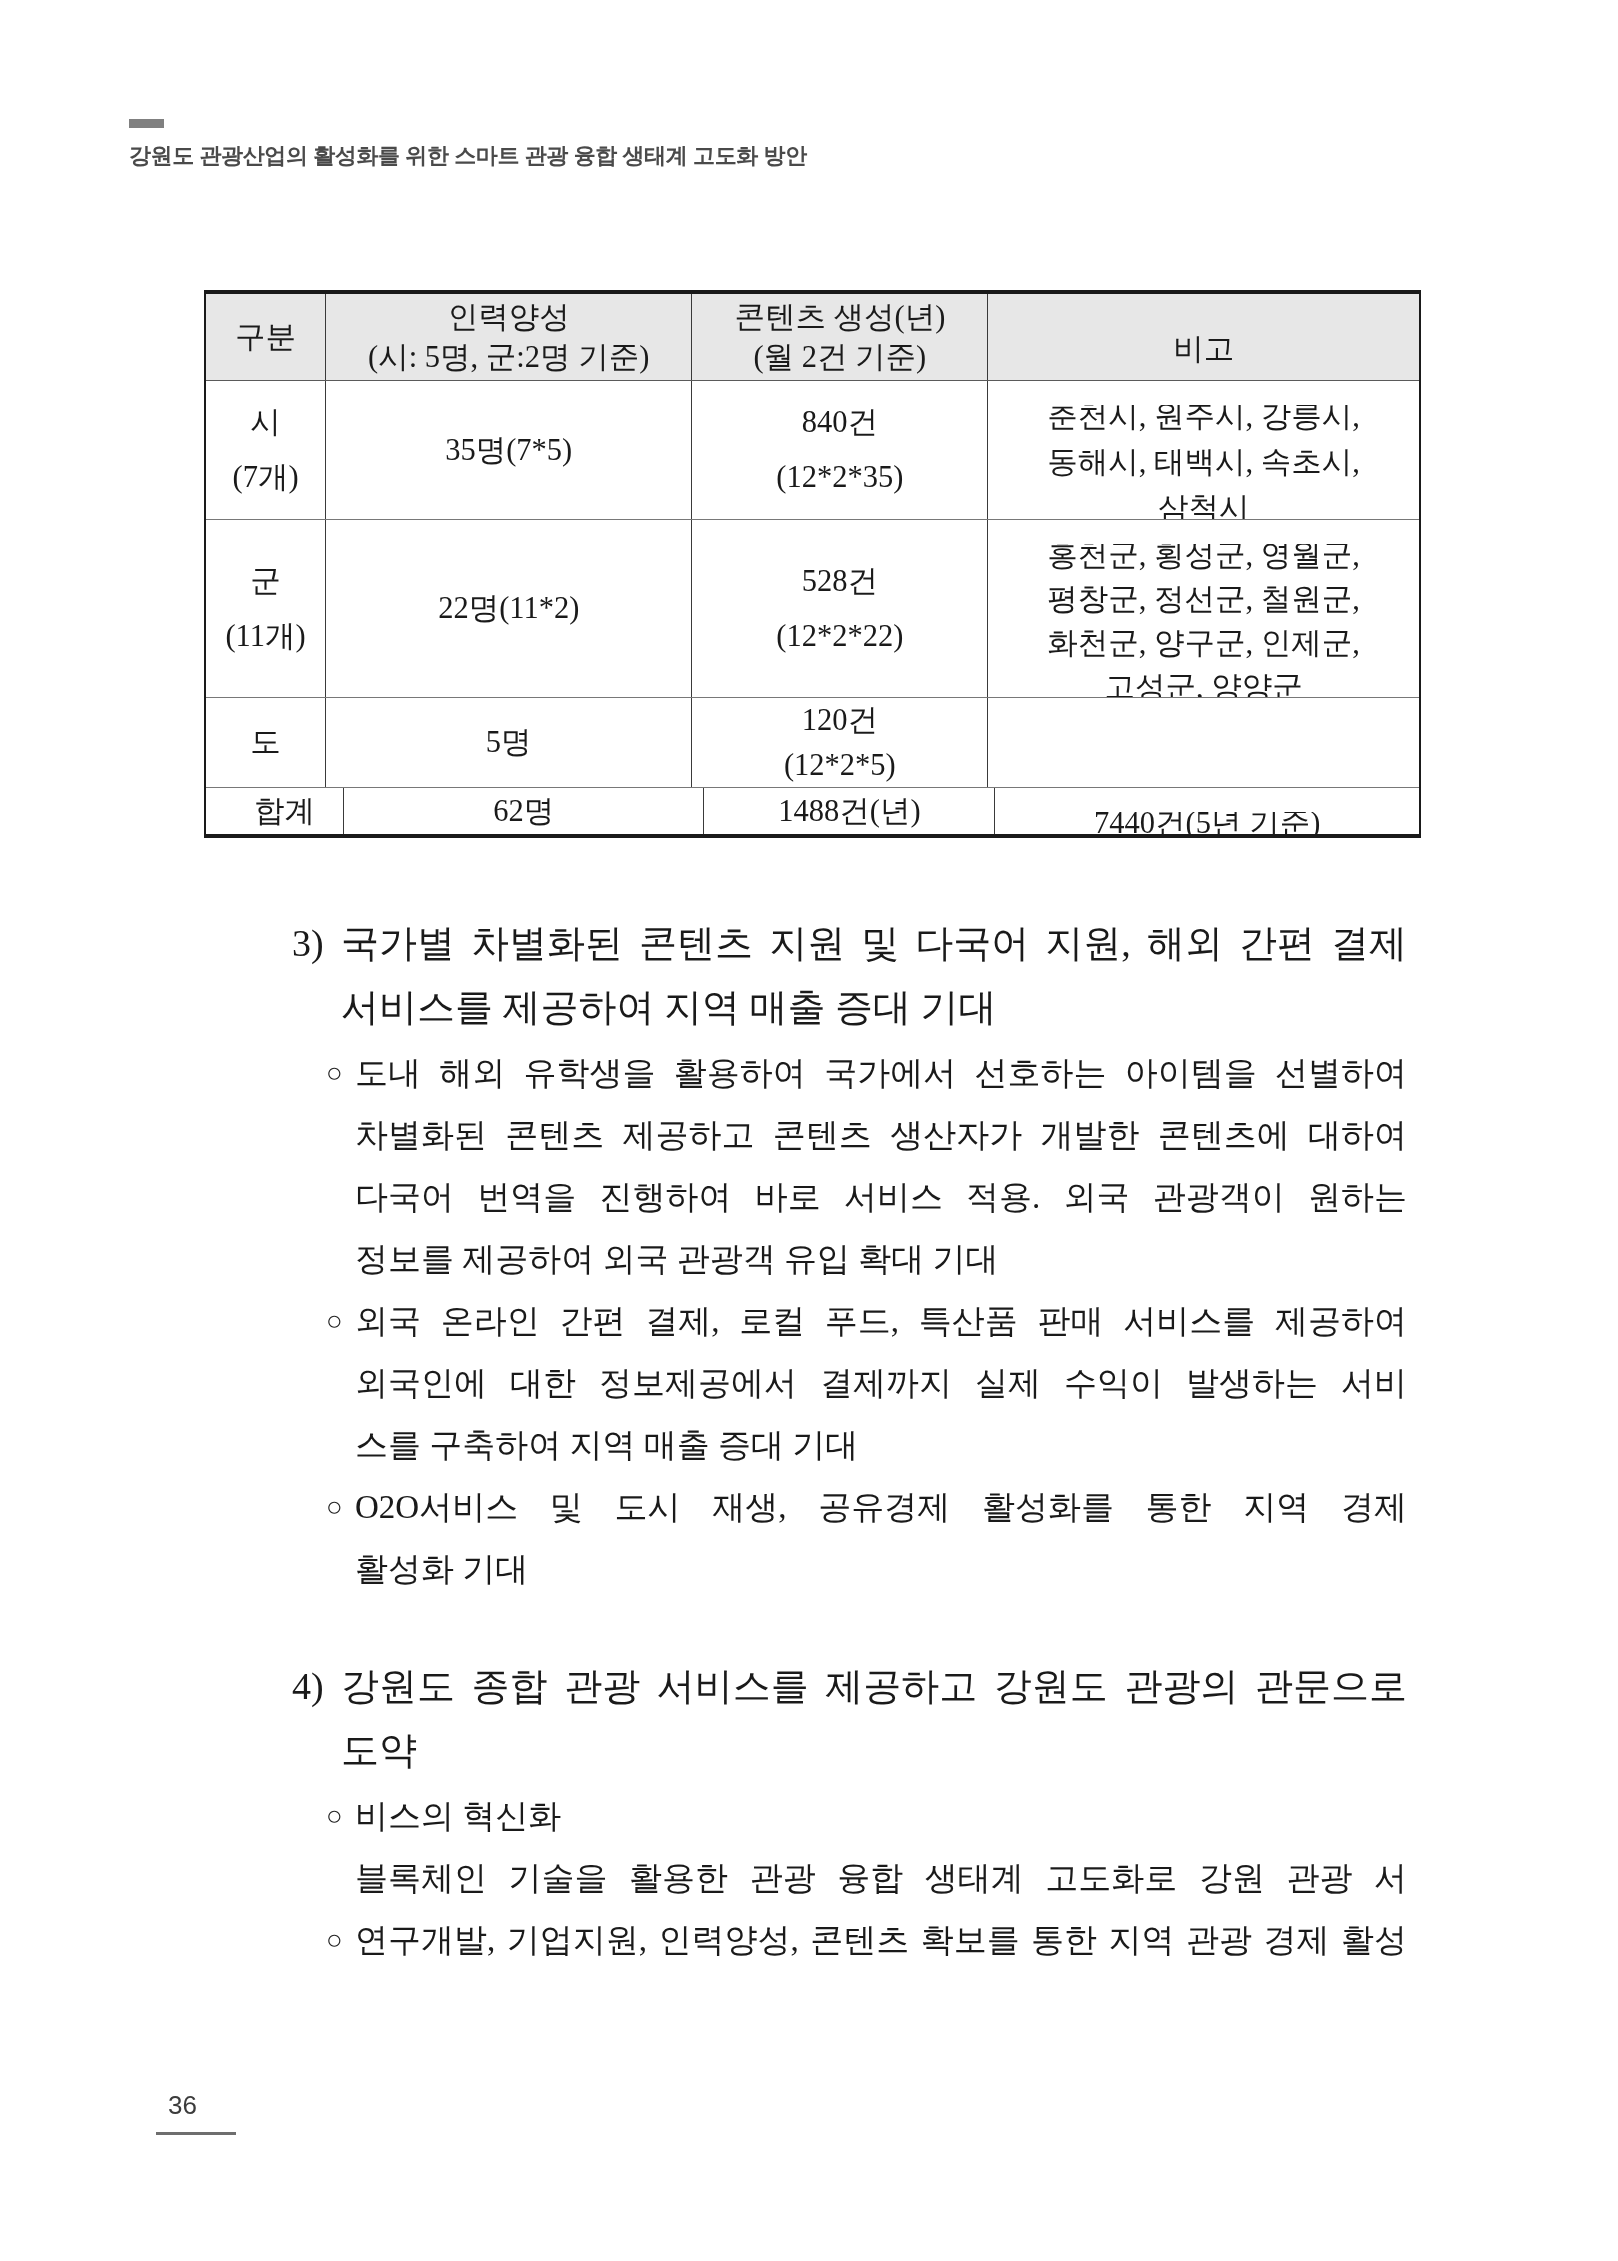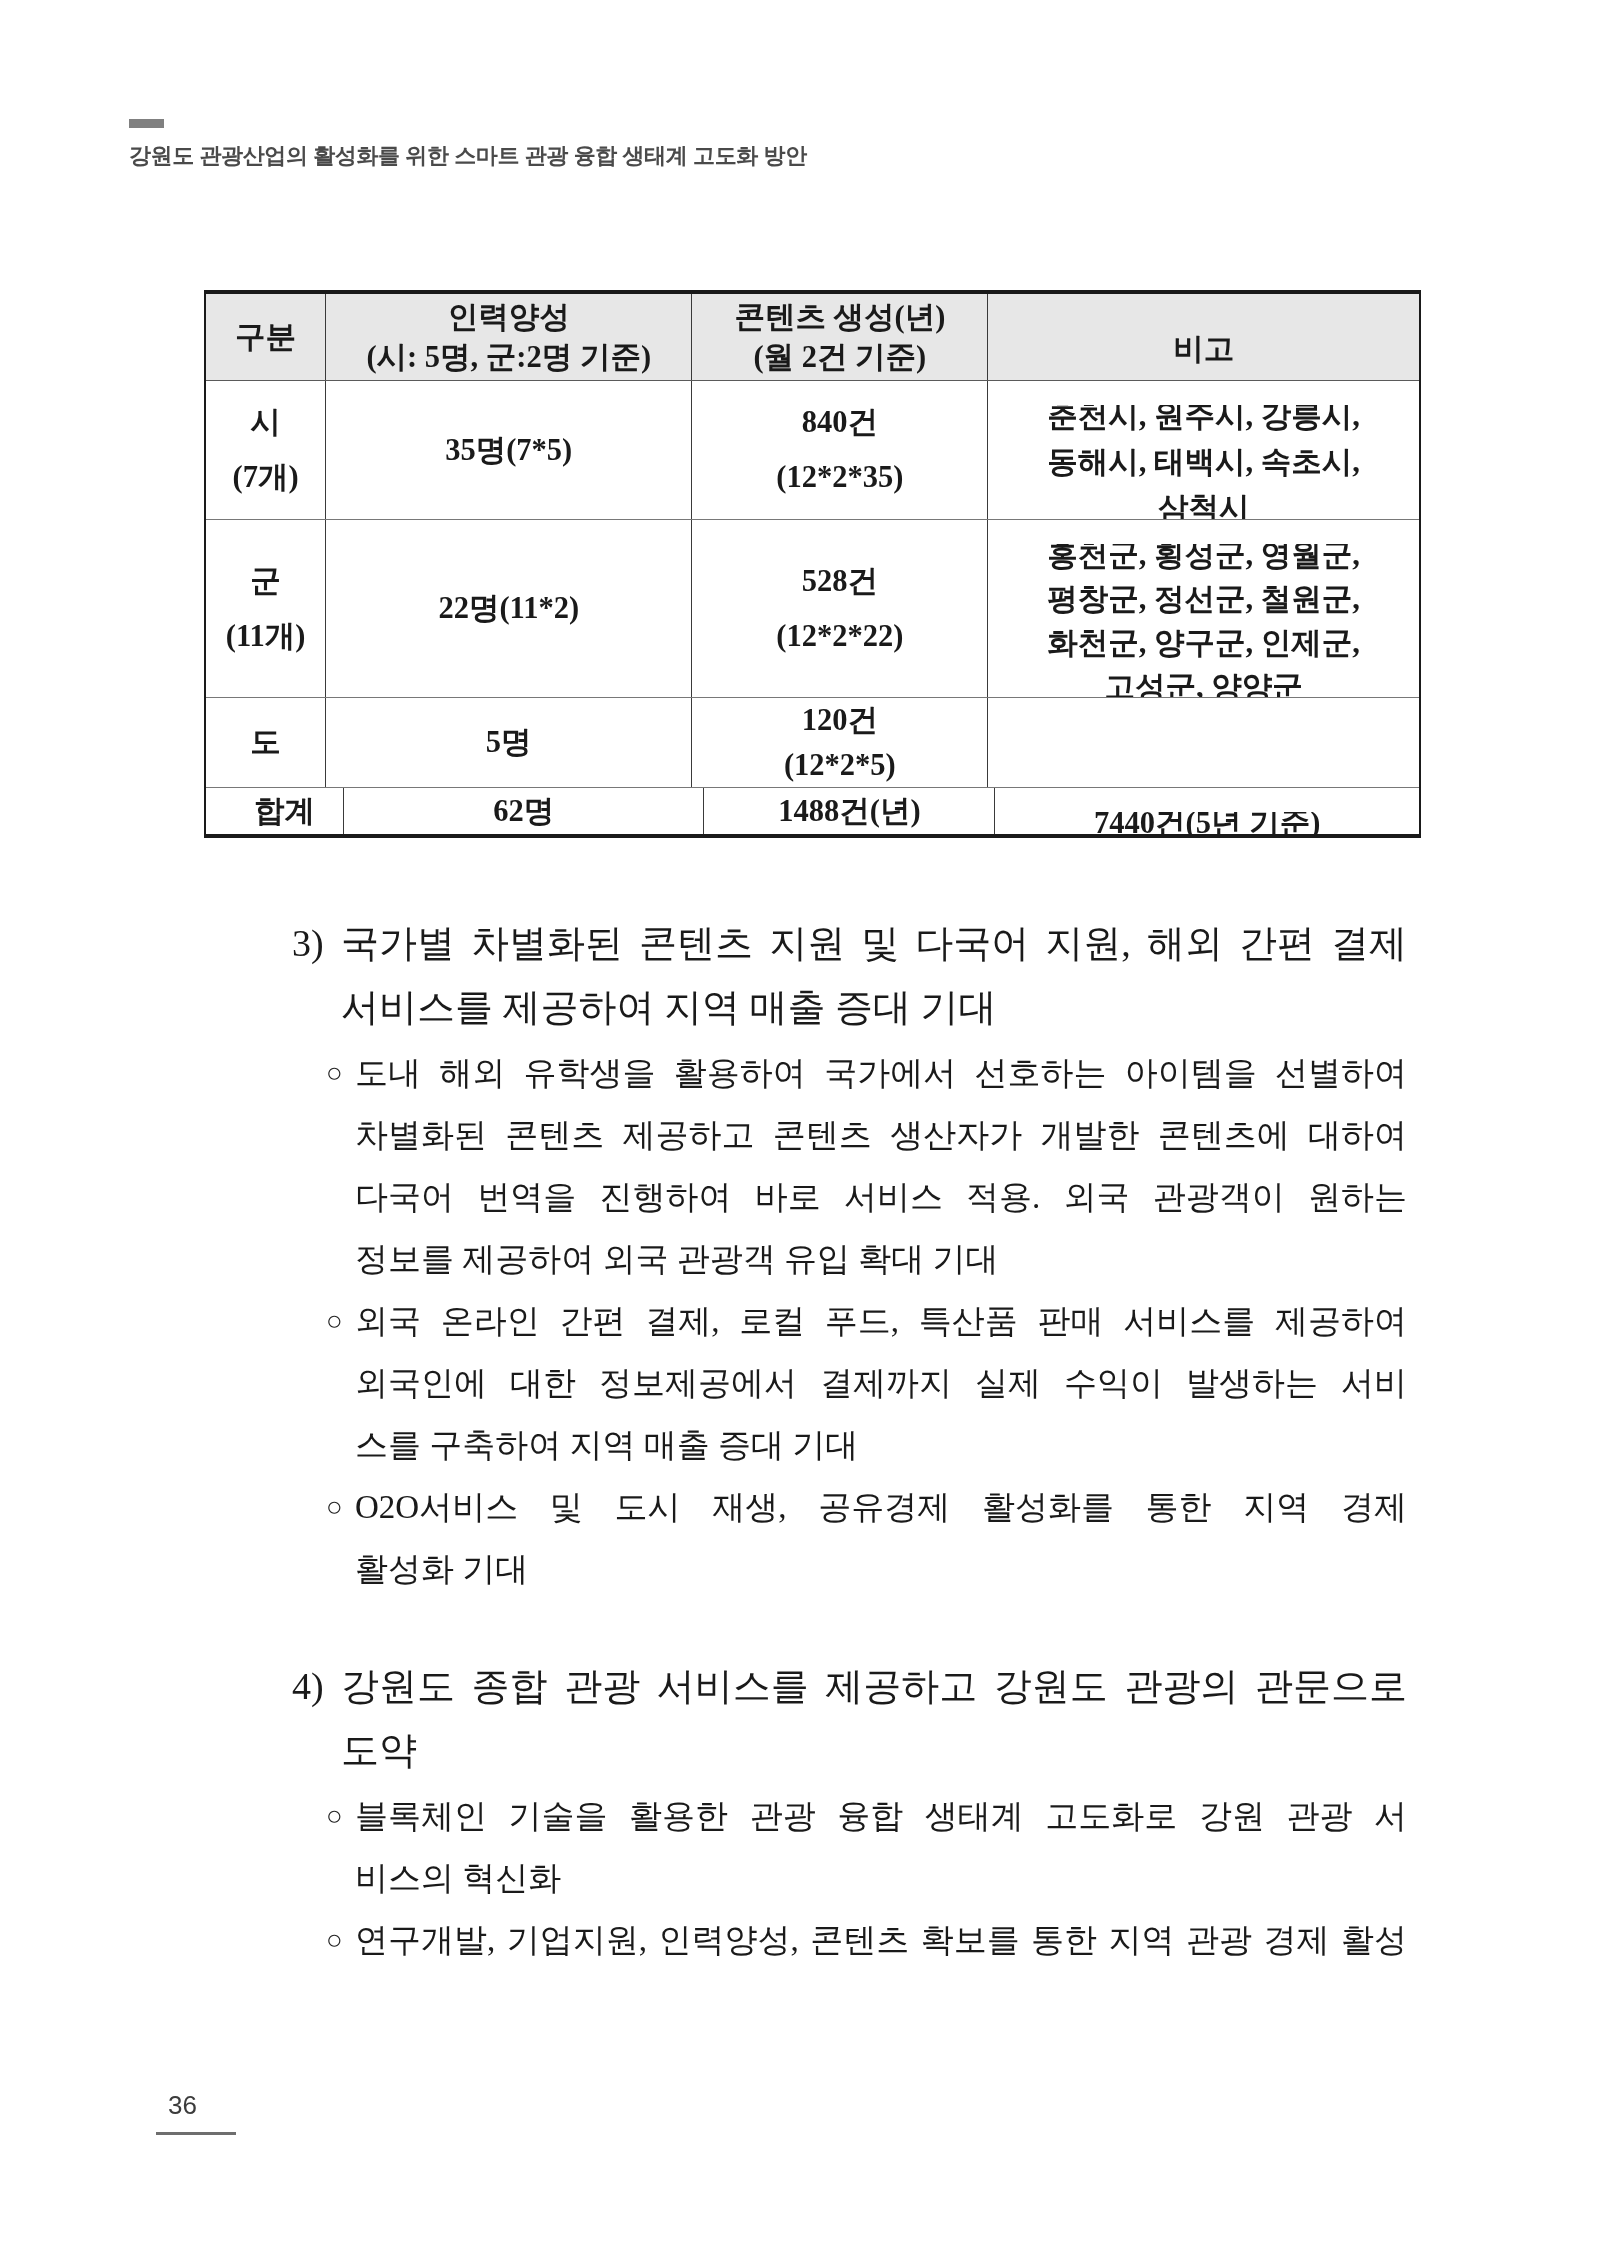--- a/index.html
+++ b/index.html
@@ -18,21 +18,20 @@
     font-family:"Liberation Sans","DejaVu Sans",sans-serif;
     font-size:22px;line-height:25px;color:#4a4a4a;letter-spacing:-0.4px;
     white-space:nowrap;
   }
   
   .tbl{
     position:absolute;left:204px;top:290px;width:1217px;
     border:2.2px solid #1a1a1a;border-top-width:4.4px;border-bottom-width:4.4px;
     box-sizing:border-box;
     font-size:30.5px;
-    font-weight:bold;
   }
   .tr{display:flex;width:100%;box-sizing:border-box;border-bottom:1.5px solid #787878;}
   .tr:last-child{border-bottom:none;}
   .td{
     display:flex;flex-direction:column;justify-content:center;align-items:center;
     text-align:center;box-sizing:border-box;border-right:1.5px solid #3a3a3a;
     overflow:hidden;
   }
   .td:last-child{border-right:none;}
   .c1{width:9.9%;}
@@ -195,22 +194,22 @@
       <div class="sec-num">4)</div>
       <div class="sec-title">
         <div class="line j">강원도 종합 관광 서비스를 제공하고 강원도 관광의 관문으로</div>
         <div class="line">도약</div>
       </div>
     </div>
     <div class="bullets">
       <div class="bullet">
         <div class="bmark">○</div>
         <div class="btext">
+          <div class="line">비스의 혁신화</div>
           <div class="line j">블록체인 기술을 활용한 관광 융합 생태계 고도화로 강원 관광 서</div>
-          <div class="line">비스의 혁신화</div>
         </div>
       </div>
       <div class="bullet">
         <div class="bmark">○</div>
         <div class="btext">
           <div class="line j">연구개발, 기업지원, 인력양성, 콘텐츠 확보를 통한 지역 관광 경제 활성</div>
         </div>
       </div>
     </div>
   </div>

